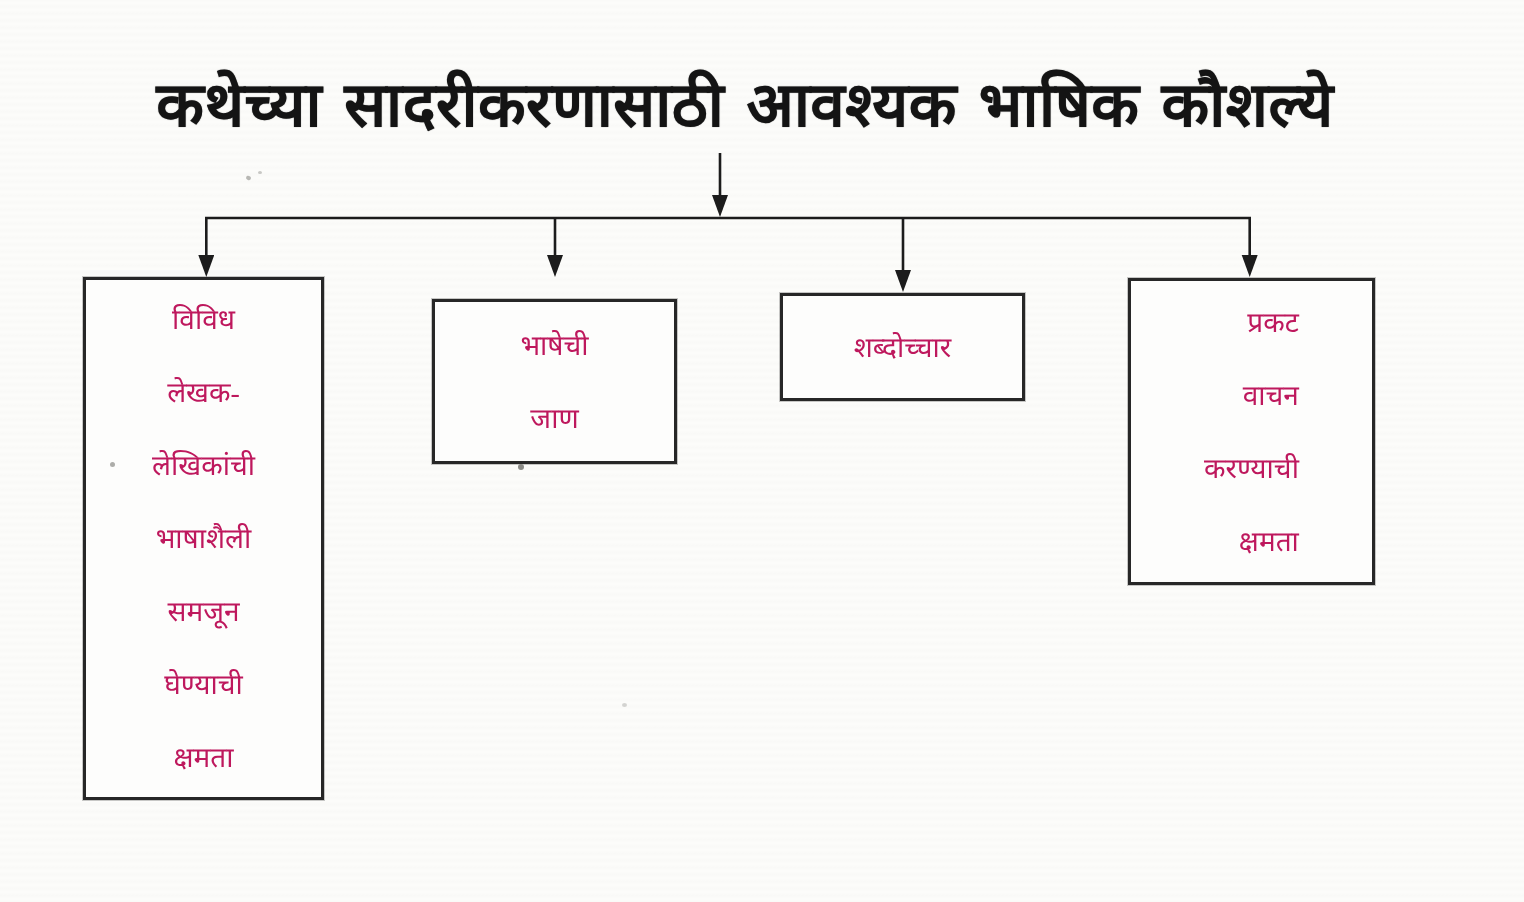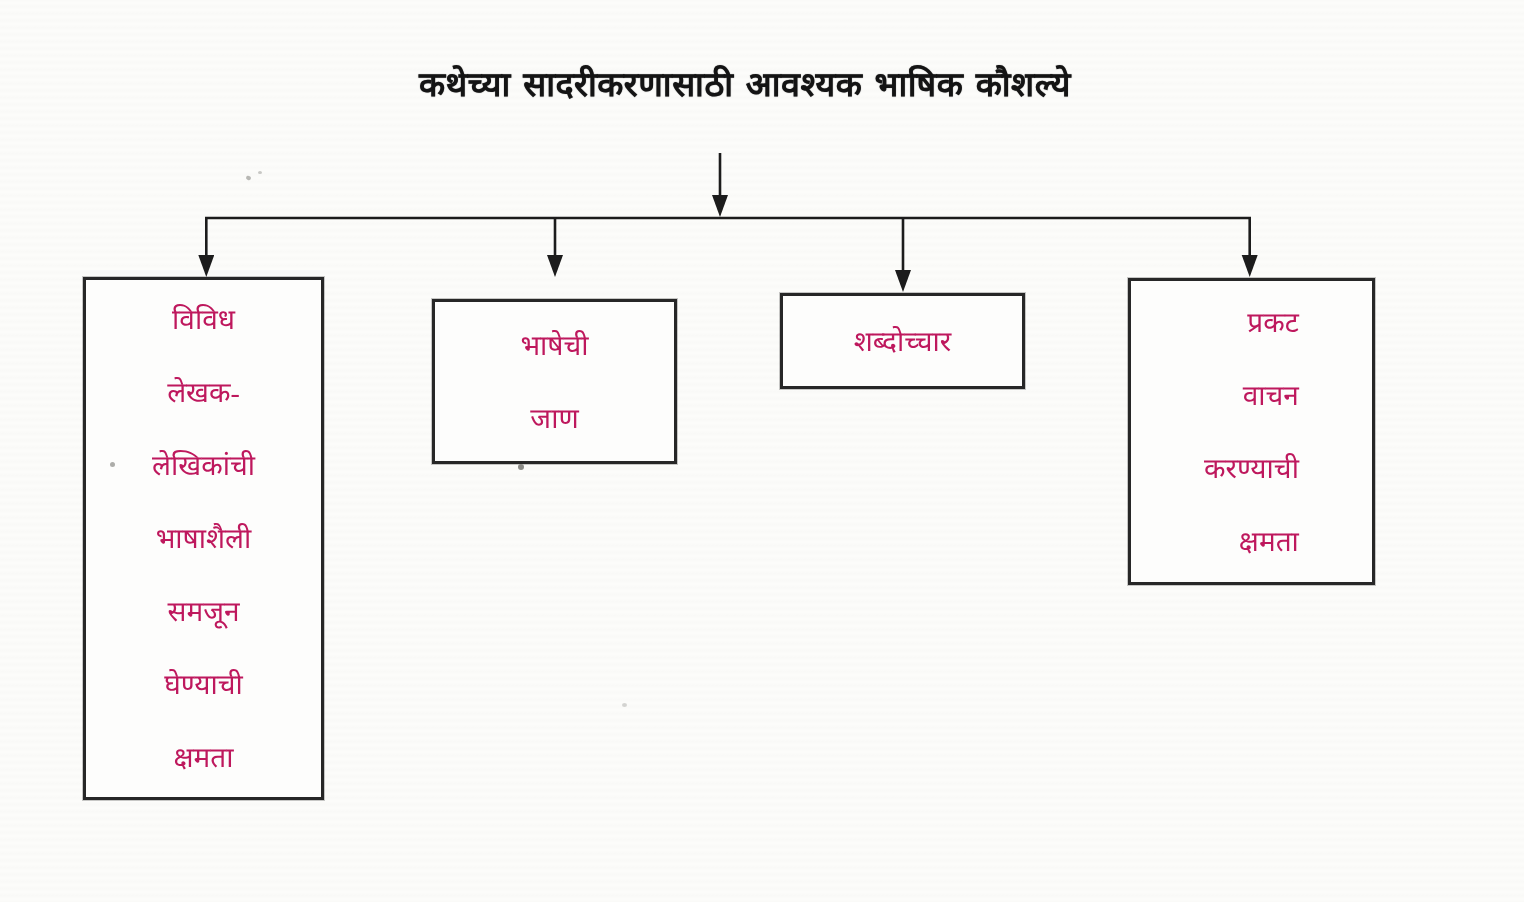--- a/index.html
+++ b/index.html
@@ -24,21 +24,21 @@
       rgba(0,0,0,0.012) 0px, rgba(0,0,0,0.0) 3px, rgba(0,0,0,0.012) 7px
     );
     pointer-events: none;
   }
   .title {
     position: absolute;
     top: 60px;
     left: 130px;
     width: 1230px;
     text-align: center;
-    font-size: 34px;
+    font-size: 62px;
     font-weight: bold;
     color: #141414;
     letter-spacing: 0.5px;
     text-shadow: 0 0 1px rgba(0,0,0,0.55);
   }
   .connectors {
     position: absolute;
     left: 0; top: 0;
     width: 1524px;
     height: 902px;
@@ -54,21 +54,21 @@
     text-align: center;
     color: #be185d;
     font-size: 28px;
     line-height: 73px;
     white-space: pre-line;
     box-shadow: 0 0 0 1px rgba(40,40,40,0.25);
     font-family: Liberation Serif, serif;
   }
   .node-1 { left: 83px;   top: 277px; width: 241px; height: 523px; }
   .node-2 { left: 432px;  top: 277px; width: 245px; height: 165px; margin-top: 22px; }
-  .node-3 { left: 780px;  top: 293px; width: 245px; height: 96px;  }
+  .node-3 { left: 780px;  top: 293px; width: 245px; height: 108px;  }
   .node-4 { left: 1128px; top: 278px; width: 247px; height: 307px; text-align: right; }
   .speck {
     position: absolute;
     background: #8a8a86;
     border-radius: 50%;
     pointer-events: none;
   }
   .speck-a { left: 518px; top: 464px; width: 6px; height: 6px; }
   .speck-b { left: 246px; top: 176px; width: 5px; height: 4px; opacity: .6; transform: rotate(20deg); }
   .speck-c { left: 258px; top: 171px; width: 4px; height: 3px; opacity: .45; }

